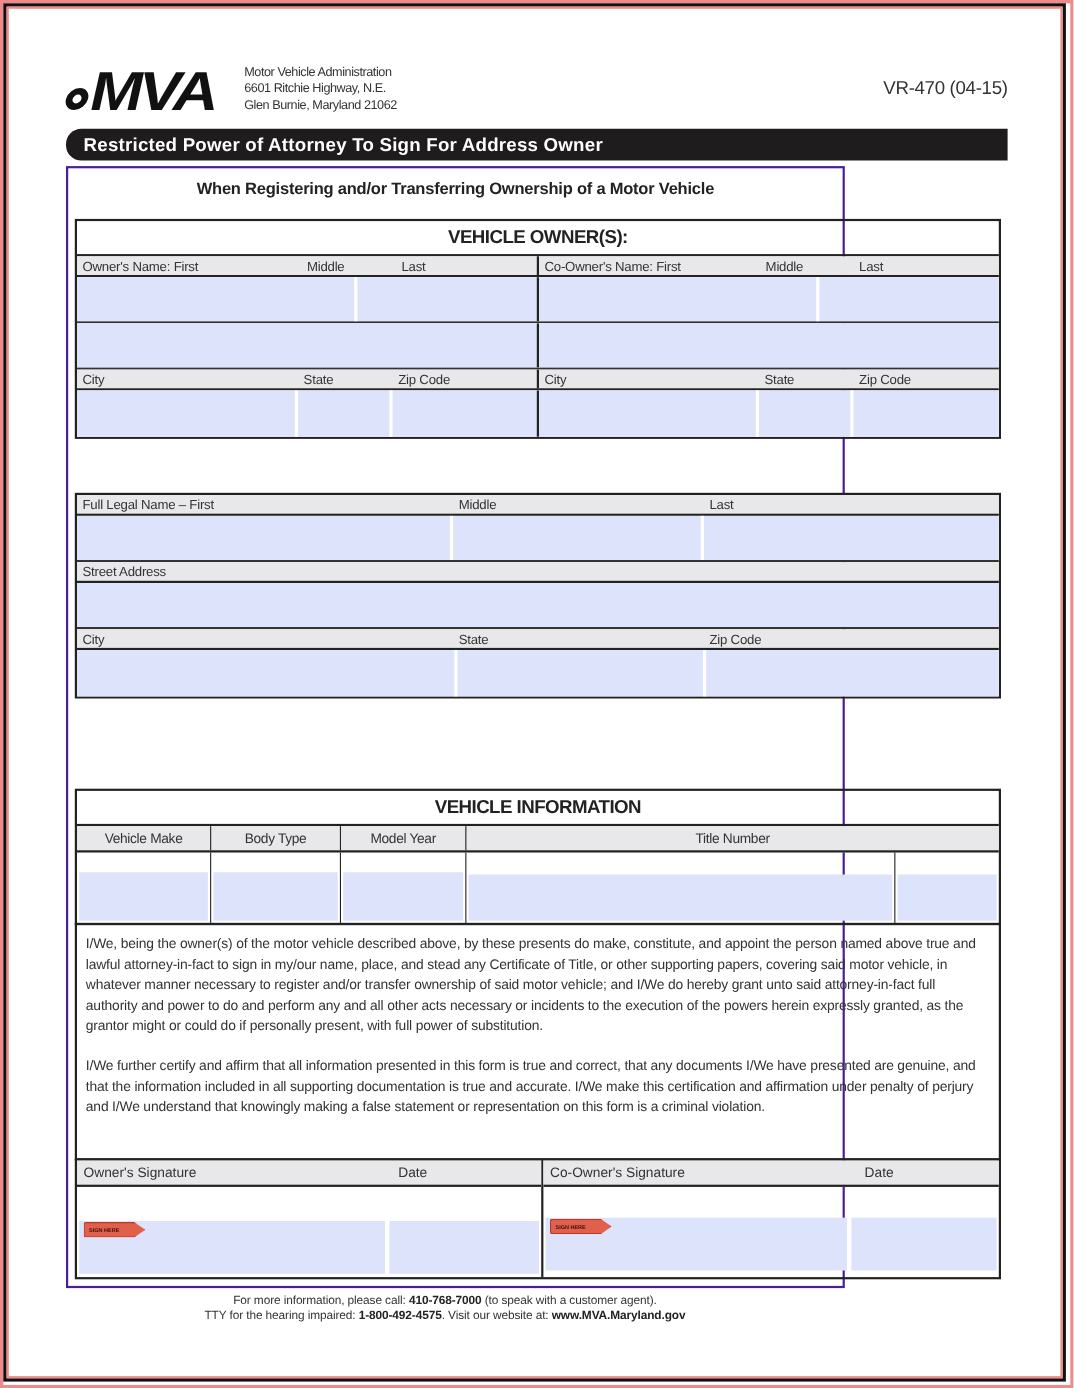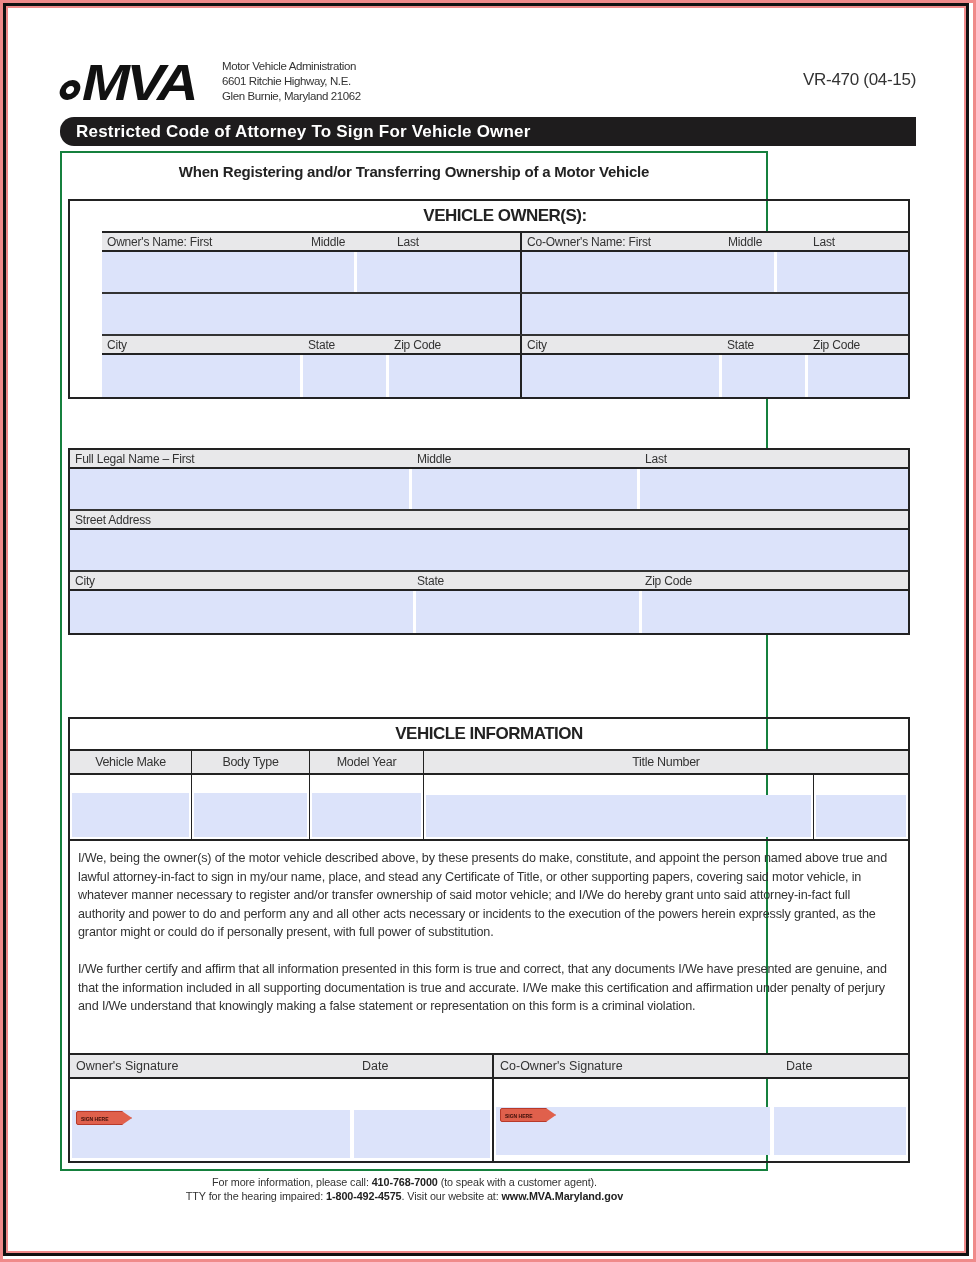--- a/index.html
+++ b/index.html
@@ -42,21 +42,21 @@
   .title-bar {
     position: absolute; left: 60px; top: 117px; width: 856px; height: 29px;
     background: #1e1c1d; border-radius: 14px 0 0 14px;
     color: #fff; font-weight: bold; font-size: 17px; letter-spacing: 0.2px;
     display: flex; align-items: center; padding-left: 16px; box-sizing: border-box;
   }
 
   
   .container {
     position: absolute; left: 60px; top: 151px; width: 708px; height: 1020px;
-    box-sizing: border-box; border: 2px solid #15803d;
+    box-sizing: border-box; border: 2px solid #4c1d95;
   }
   .subtitle {
     position: absolute; left: 0; top: 10px; width: 100%; text-align: center;
     font-size: 15px; font-weight: bold; color: #222; letter-spacing: -0.2px;
   }
 
   .section { position: absolute; left: 6px; width: 842px; box-sizing: border-box; border: 2px solid #222; }
   .section-title {
     height: 30px; line-height: 30px; text-align: center; font-size: 17px; font-weight: bold;
     letter-spacing: -0.5px; color: #222; border-bottom: 2px solid #222;
@@ -119,27 +119,27 @@
   </div>
 </div>
 <div class="agency">
   <div>Motor Vehicle Administration</div>
   <div>6601 Ritchie Highway, N.E.</div>
   <div>Glen Burnie, Maryland 21062</div>
 </div>
 <div class="form-number">VR-470 (04-15)</div>
 
 <div class="title-bar">
-  <span>Restricted Code of Attorney To Sign For Vehicle Owner</span>
+  <span>Restricted Power of Attorney To Sign For Address Owner</span>
 </div>
 
 <div class="container">
   <div class="subtitle">When Registering and/or Transferring Ownership of a Motor Vehicle</div>
 
-  <div class="section" style="top:46px;padding-left:32px;">
+  <div class="section" style="top:46px;">
     <div class="section-title">VEHICLE OWNER(S):</div>
 
     <div class="row label-row">
       <div class="lbl" style="width:204px;">Owner's Name: First</div>
       <div class="lbl" style="width:86px;">Middle</div>
       <div class="lbl divider-v" style="width:130px;">Last</div>
       <div class="lbl" style="width:201px;">Co-Owner's Name: First</div>
       <div class="lbl" style="width:85px;">Middle</div>
       <div class="lbl" style="flex:1;">Last</div>
     </div>

